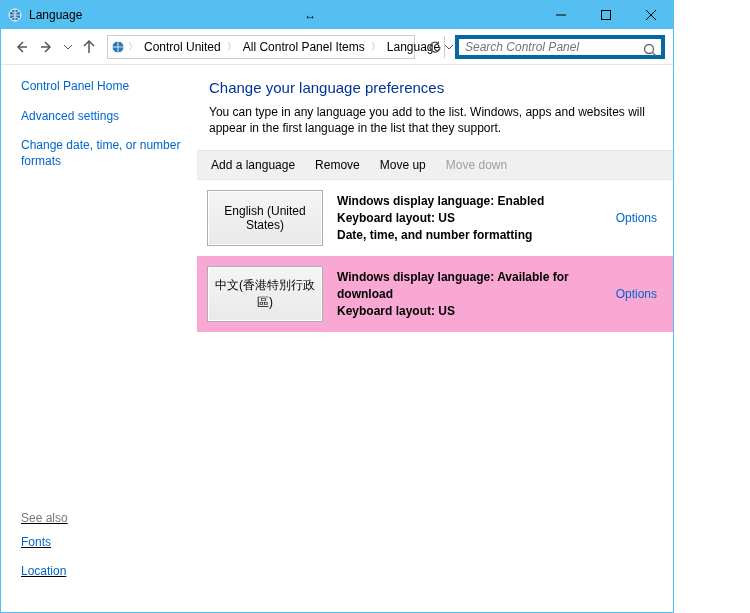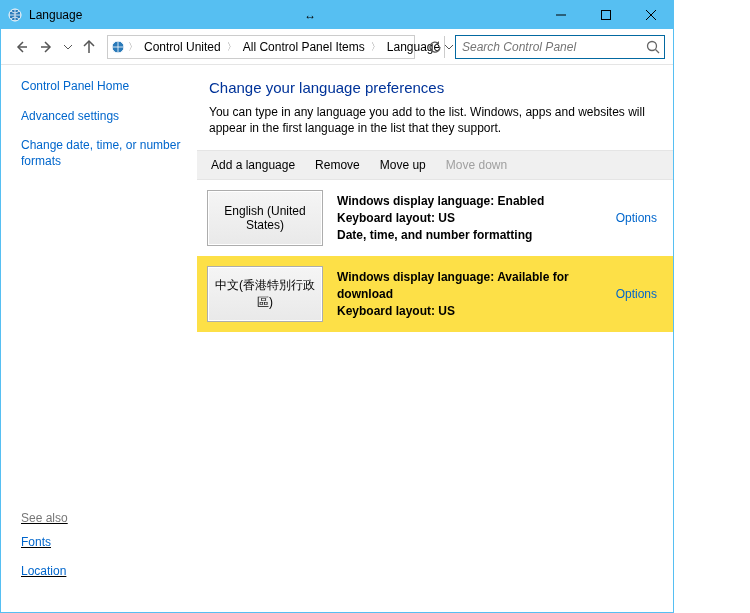--- a/index.html
+++ b/index.html
@@ -17,38 +17,38 @@
   .navbar { height: 36px; display: flex; align-items: center; padding: 0 8px; gap: 2px; border-bottom: 1px solid #e5e5e5; }
   .navbtn { width: 24px; height: 24px; display: flex; align-items: center; justify-content: center; color: #555; border-radius: 2px; }
   .navbtn svg { stroke: #555; }
   .breadcrumbs { flex: 1; height: 24px; border: 1px solid #ccc; display: flex; align-items: center; padding: 0 2px; margin: 0 4px; min-width: 0; }
   .crumb-icon { width: 20px; display: flex; align-items: center; justify-content: center; }
   .crumb-sep { padding: 0 2px; color: #888; font-size: 10px; }
   .crumb { padding: 0 4px; height: 100%; display: flex; align-items: center; cursor: default; white-space: nowrap; }
   .breadcrumbs .flexfill { flex: 1; }
   .bc-drop { width: 16px; height: 22px; display: flex; align-items: center; justify-content: center; border-left: 1px solid #ccc; color: #555; }
   .refresh { width: 24px; height: 24px; display: flex; align-items: center; justify-content: center; margin-left: 2px; }
-  .searchbox { width: 210px; height: 24px; border: 1px solid #0369a1; display: flex; align-items: center; margin-left: 6px; position: relative; }
+  .searchbox { width: 210px; height: 24px; border: 4px solid #0369a1; display: flex; align-items: center; margin-left: 6px; position: relative; }
   .searchbox input { border: none; outline: none; width: 100%; height: 100%; padding: 0 22px 0 6px; font-size: 12px; font-style: italic; color: #666; background: transparent; }
   .searchbox .search-icon { position: absolute; right: 4px; top: 4px; color: #666; }
   
   .body { flex: 1; display: flex; min-height: 0; }
   .sidebar { width: 195px; padding: 14px 10px 10px 20px; display: flex; flex-direction: column; justify-content: space-between; }
   .sidebar a { color: #0066cc; text-decoration: none; display: block; margin-bottom: 14px; line-height: 1.3; }
   .sidebar .seealso-block { margin-top: auto; padding-bottom: 8px; text-decoration: underline; }
   .sidebar .seealso-label { color: #777; margin-bottom: 10px; display: block; }
   .main { flex: 1; display: flex; flex-direction: column; min-width: 0; border-left: 1px solid transparent; }
   .heading { color: #003399; font-size: 15px; padding: 14px 12px 8px 12px; }
   .description { padding: 0 12px 14px 12px; color: #000; line-height: 1.35; }
   .toolbar { background: #f0f0f0; height: 30px; display: flex; align-items: center; padding: 0 4px; border-top: 1px solid #e5e5e5; border-bottom: 1px solid #e5e5e5; }
   .toolbar .tbtn { padding: 0 10px; height: 100%; display: flex; align-items: center; cursor: default; color: #000; }
   .toolbar .tbtn.disabled { color: #a0a0a0; }
   .lang-list { flex: 1; overflow: auto; }
   .lang-row { display: flex; align-items: center; padding: 10px 12px 10px 10px; border-bottom: 0px solid transparent; }
-  .lang-row.selected { background: #fde047; }
+  .lang-row.selected { background: #f9a8d4; }
   .lang-tile { width: 116px; height: 56px; border: 1px solid #adadad; background: linear-gradient(#f5f5f5,#e9e9e9); display: flex; align-items: center; justify-content: center; text-align: center; padding: 4px; font-size: 12px; box-shadow: inset 0 0 0 1px #fff; }
   .lang-details { flex: 1; padding: 0 14px; line-height: 1.4; font-weight: bold; }
   .lang-options { color: #0066cc; cursor: default; padding-right: 4px; }
 </style>
 </head>
 <body>
 
 <div class="window">
 
   <div class="titlebar">

